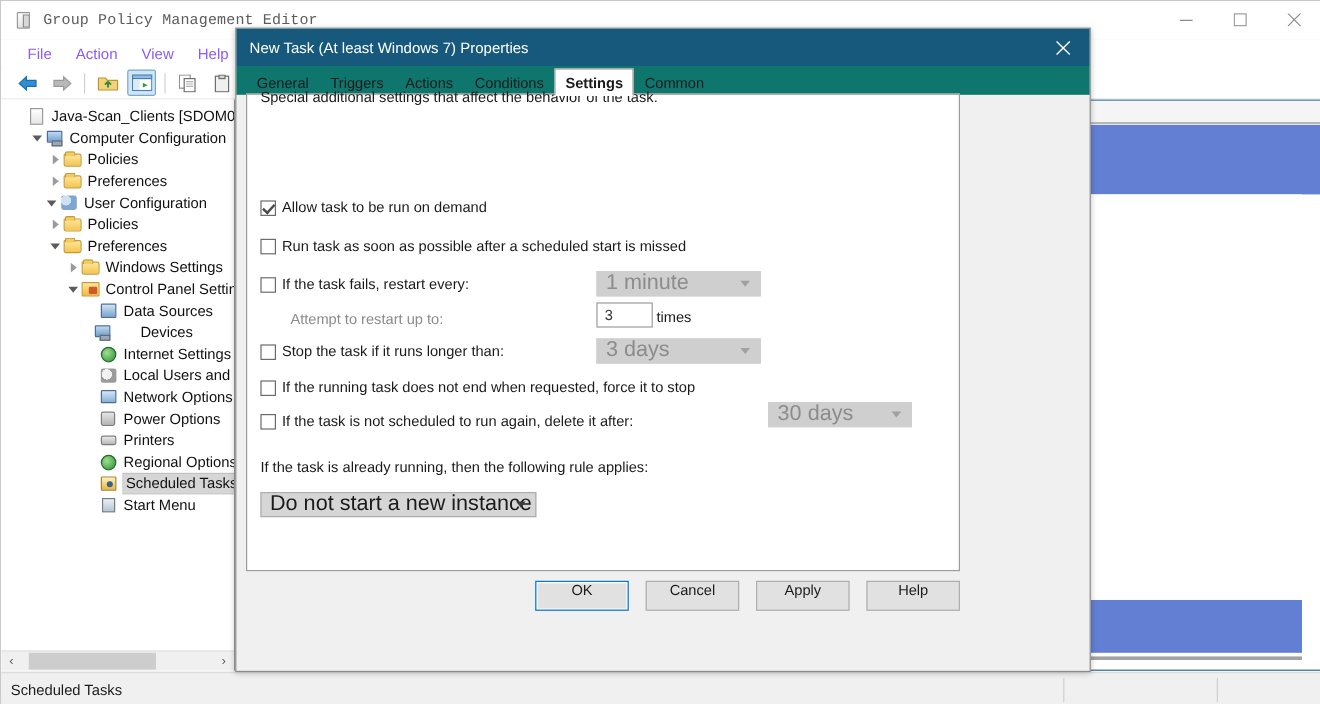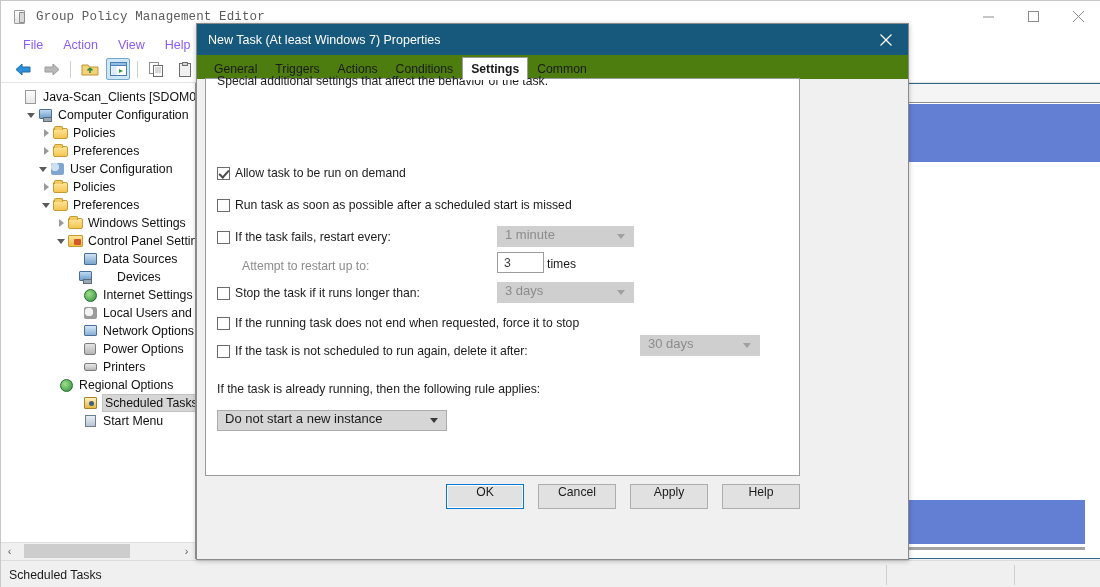--- a/index.html
+++ b/index.html
@@ -402,21 +402,21 @@
   .dlg-close {
     position: absolute; right: 0; top: 0;
     width: 45px; height: 31px;
     display: flex; align-items: center; justify-content: center;
     color: #ffffff;
   }
 
   .tabstrip {
     position: absolute; left: 0; top: 31px;
     width: 711px; height: 24px;
-    background: #4d7c0f;
+    background: #0f766e;
     display: flex; align-items: flex-end;
     padding-left: 8px;
   }
   .tab {
     height: 20px;
     padding: 0 8px;
     font-size: 12.2px;
     color: #1b1b1b;
     display: flex; align-items: center;
     border: 1px solid transparent;
@@ -470,22 +470,22 @@
     transform: rotate(42deg);
   }
   .row-label { color: #1b1b1b; white-space: nowrap; }
   .row-label.dim { color: #8c8c8c; }
 
   .combo {
     position: absolute;
     height: 21px;
     background: #cfcfcf;
     border: 1px solid #cfcfcf;
-    display: flex; align-items: flex-start;
-    font-size: 13px;
+    display: flex; align-items: flex-end;
+    font-size: 18px;
     color: #8c8c8c;
     padding-left: 7px;
   }
   .combo.enabled {
     background: #d6d6d6;
     border: 1px solid #adadad;
     color: #1b1b1b;
   }
   .combo .carr {
     position: absolute; right: 8px; top: 7px;
@@ -753,21 +753,21 @@
               </div>
               <span class="tlabel">Power Options</span>
             </div>
             <div class="tnode" style="padding-left: 68px;">
               <div class="tw"></div>
               <div class="ticon">
                 <span class="ic-print"></span>
               </div>
               <span class="tlabel">Printers</span>
             </div>
-            <div class="tnode" style="padding-left: 44px; align-items: center;">
+            <div class="tnode" style="padding-left: 68px; align-items: center;">
               <div class="tw"></div>
               <div class="ticon">
                 <span class="ic-globe"></span>
               </div>
               <span class="tlabel">Regional Options</span>
             </div>
             <div class="tnode sel" style="padding-left: 68px;">
               <div class="tw"></div>
               <div class="ticon">
                 <span class="ic-sched"></span>

